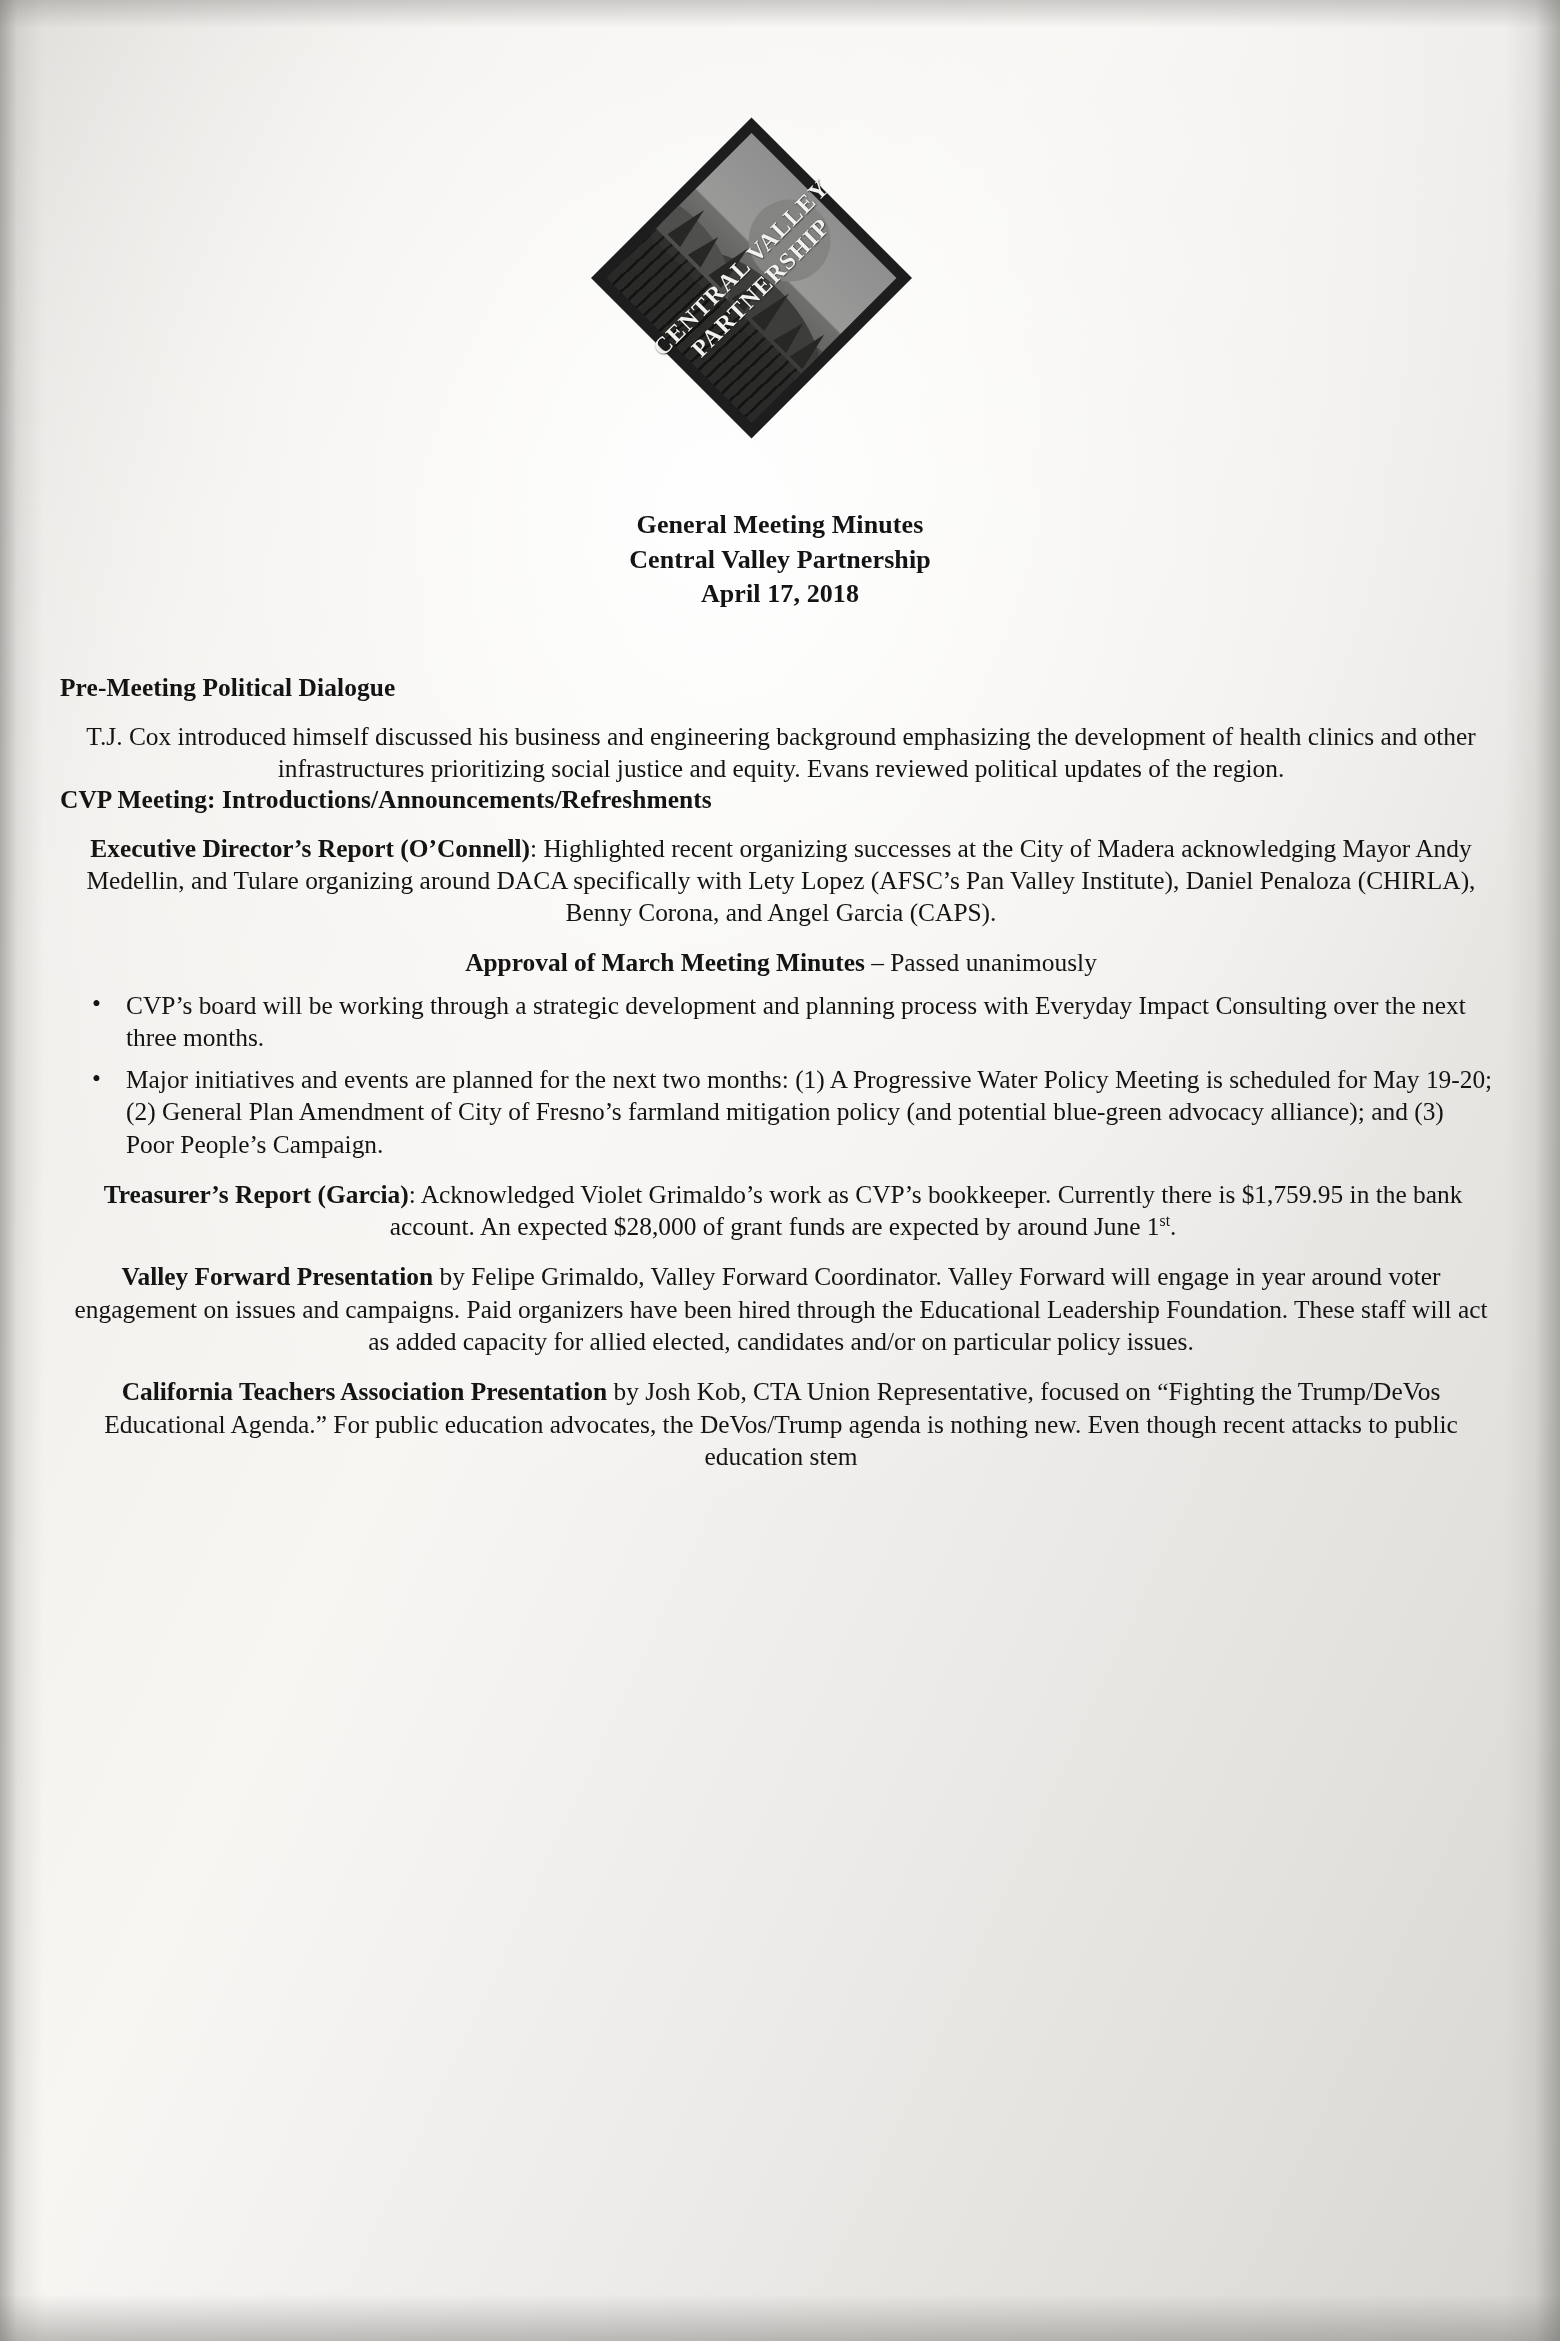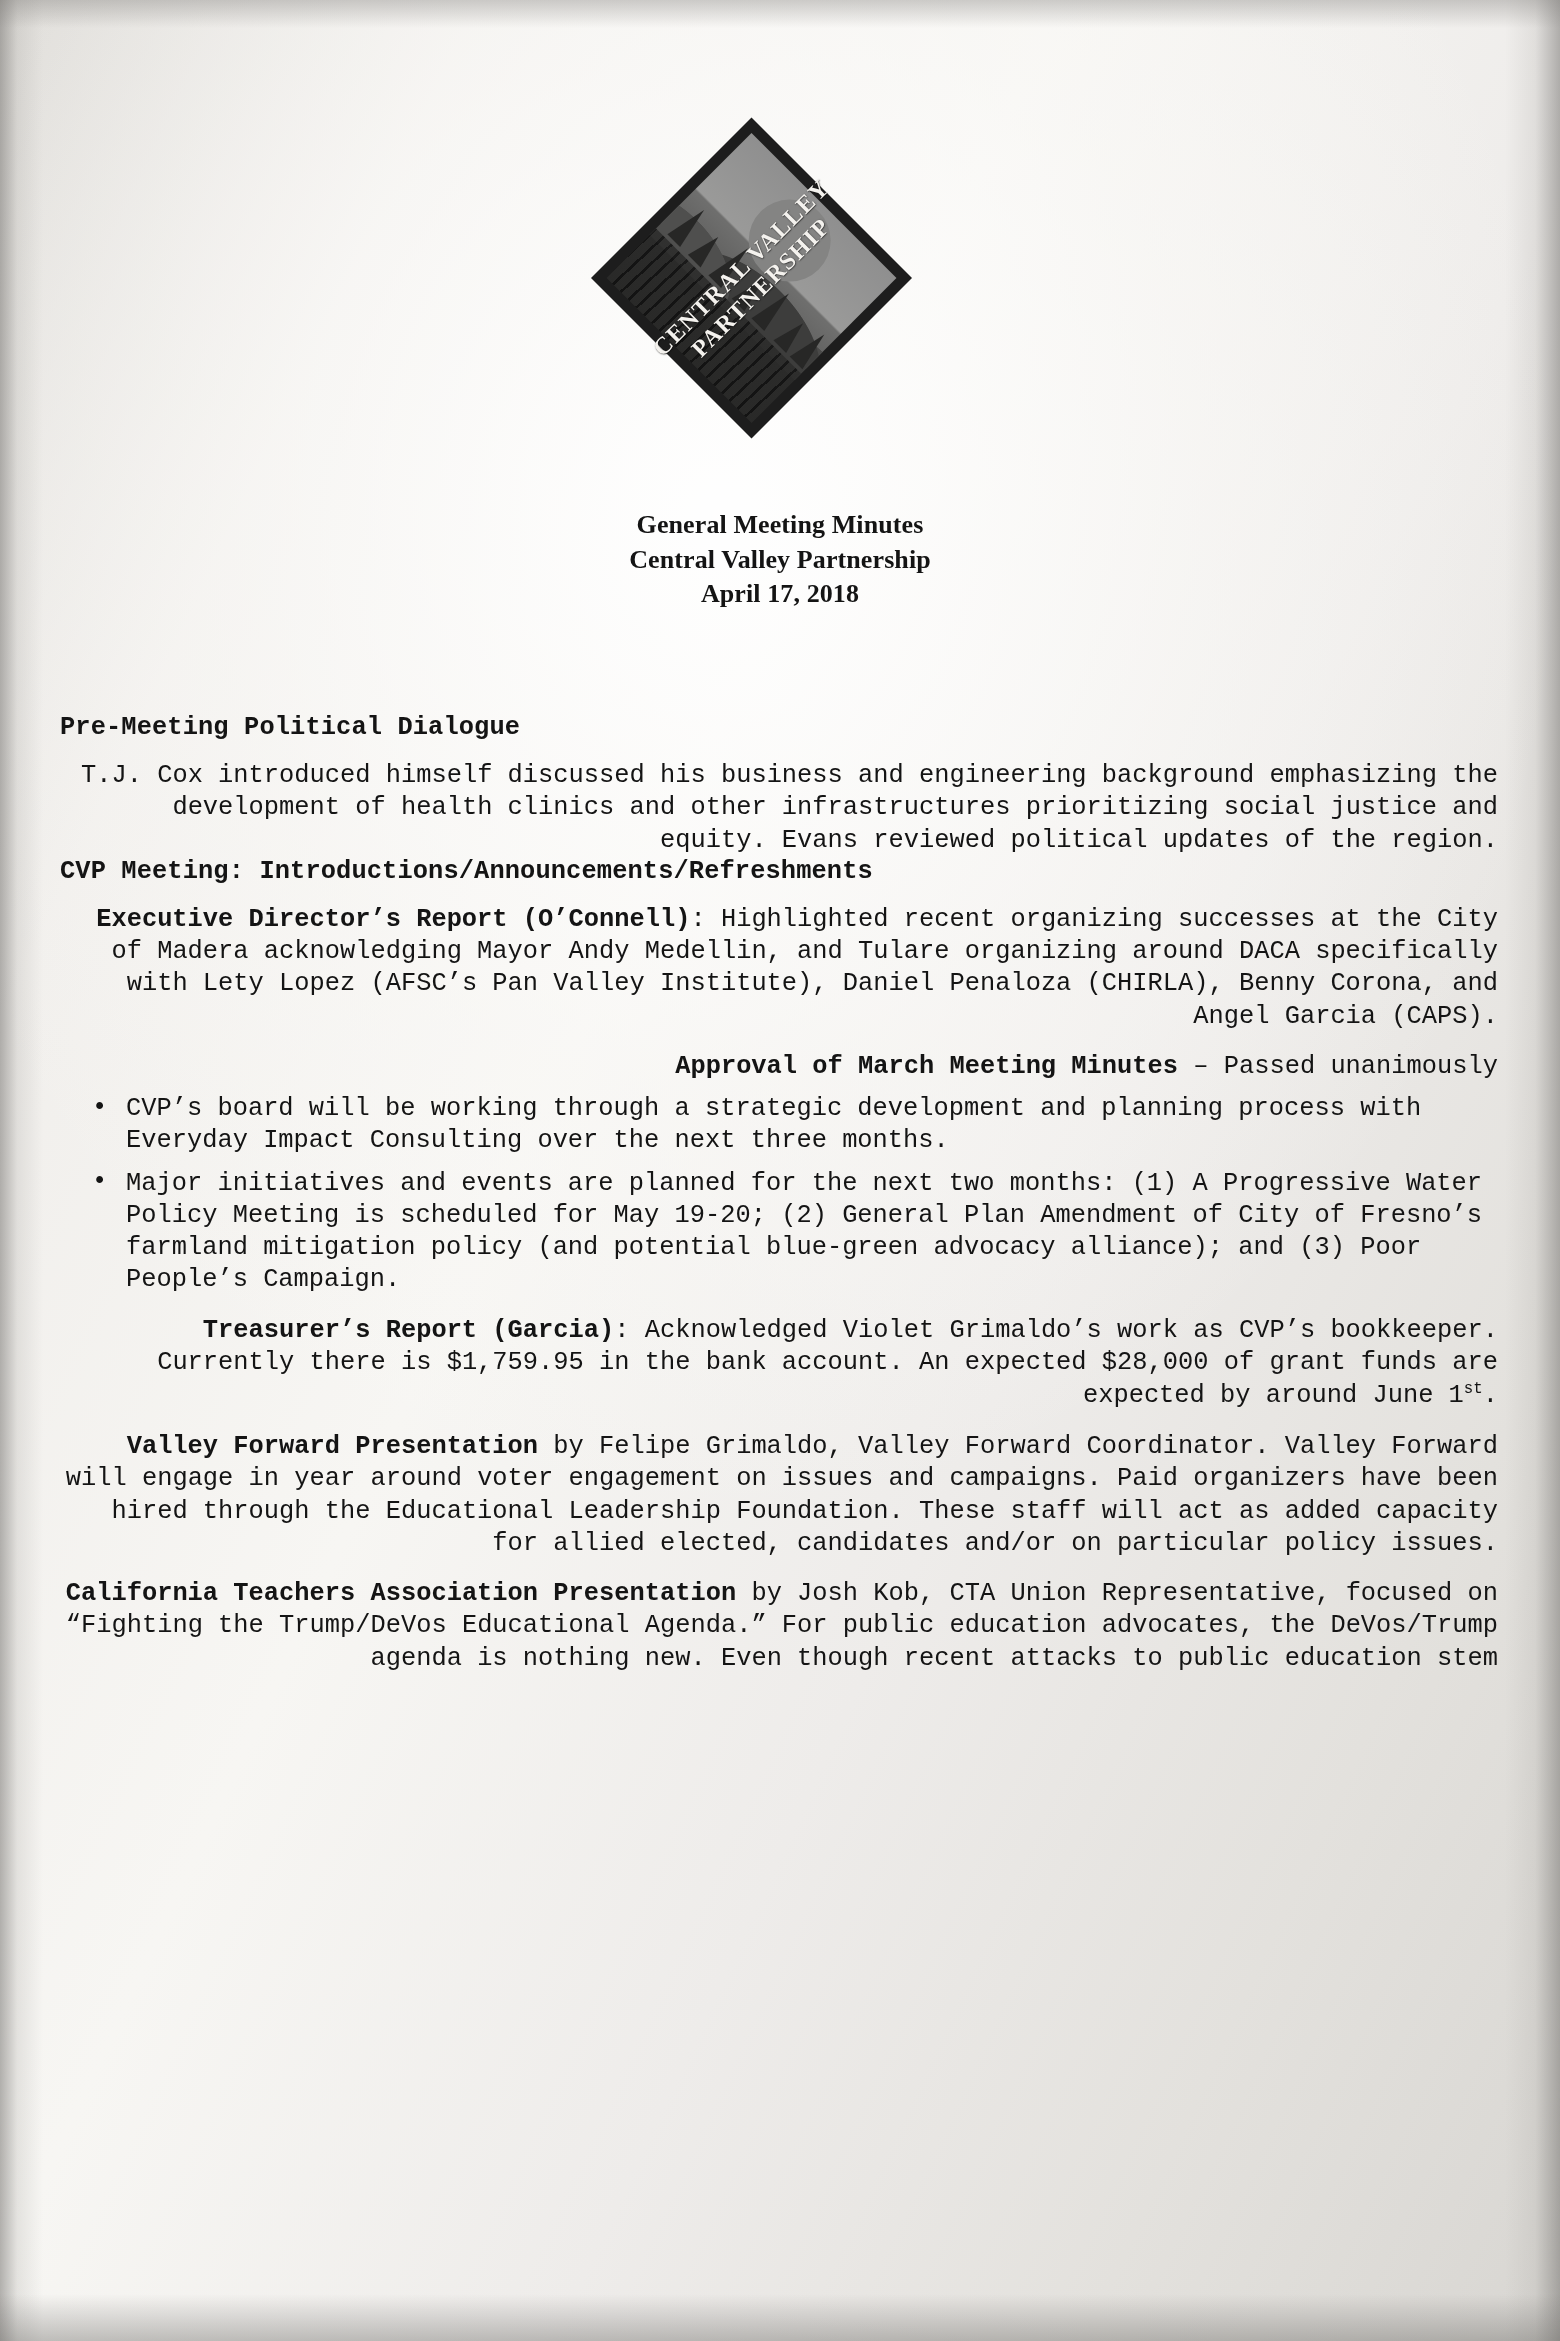--- a/index.html
+++ b/index.html
@@ -143,34 +143,33 @@
     font-weight: 700;
     font-size: 26px;
     line-height: 1.33;
     letter-spacing: 0.1px;
   }
 
   .body-col {
     position: absolute;
     left: 60px;
     width: 1438px;
-    top: 713px;
-    font-family: Liberation Mono, monospace;
+    top: 673px;
   }
   h2.sec {
     font-size: 25.4px;
     font-weight: 700;
     margin: 0 0 0 0;
     letter-spacing: 0.1px;
   }
   p.para {
     font-size: 25.4px;
     line-height: 1.27;
     margin: 18px 0 0 4px;
-    text-align: right;
+    text-align: center;
   }
   .gap-lg { margin-top: 38px; }
   .gap-md { margin-top: 30px; }
   .inline-b { font-weight: 700; }
   ul.bullets {
     margin: 5.5px 0 0 0;
     padding-left: 66px;
     list-style: none;
   }
   ul.bullets li {

